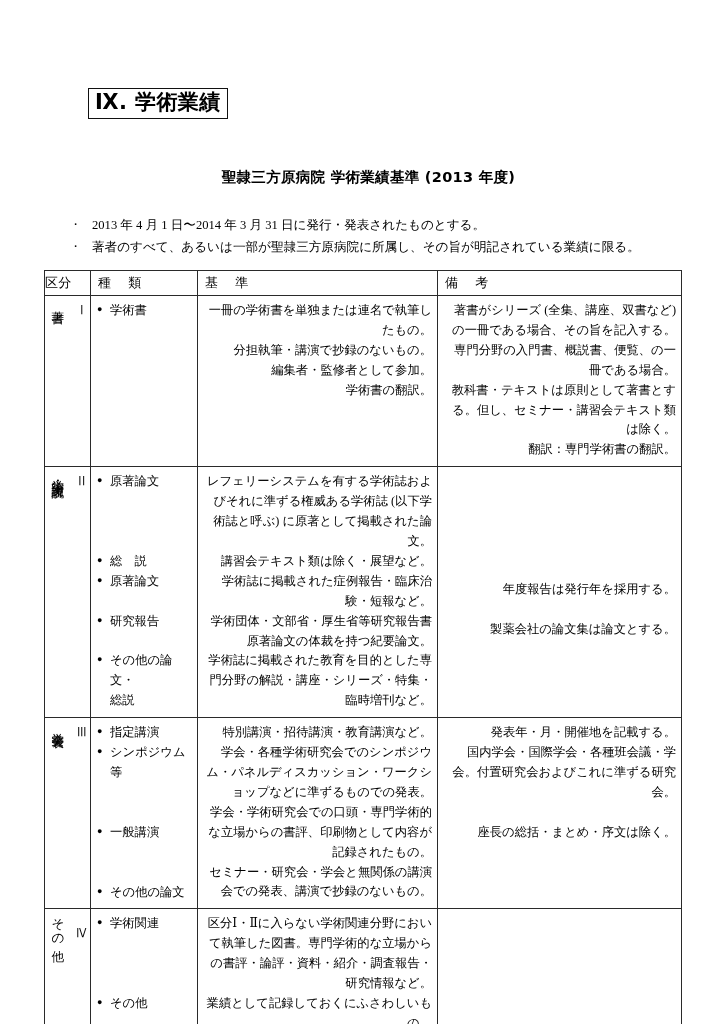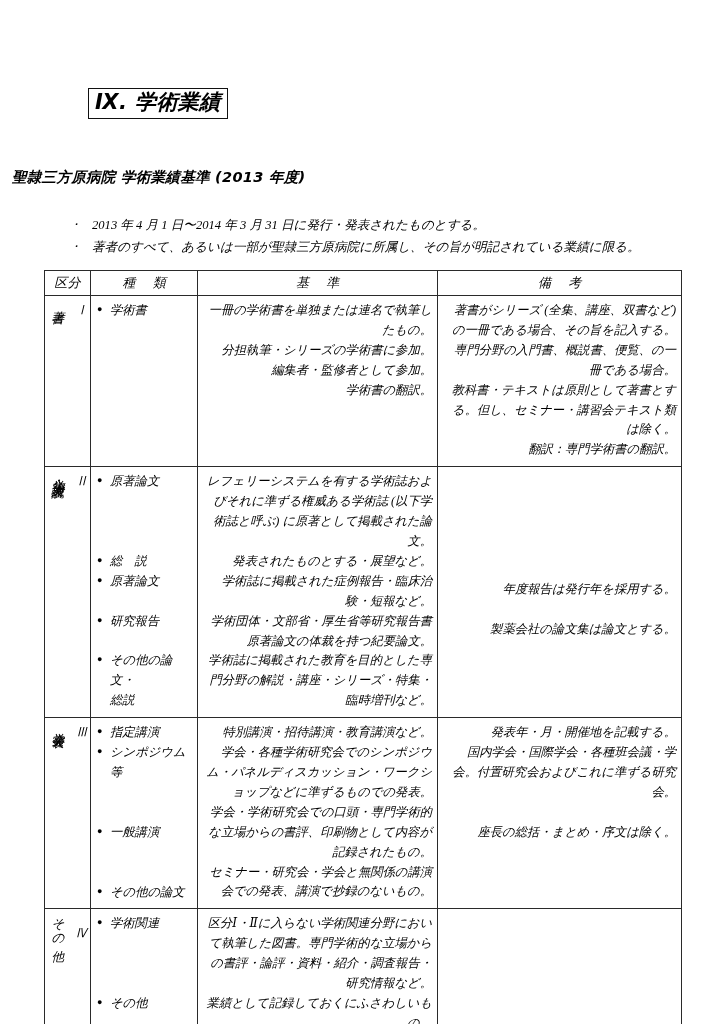--- a/index.html
+++ b/index.html
@@ -13,21 +13,20 @@
     font-family: "Liberation Serif", "DejaVu Serif", serif;
     color: #000000;
     position: relative;
     overflow: hidden;
   }
   .page {
     position: absolute;
     inset: 0;
     width: 725px;
     height: 880px;
-    font-style: italic;
   }
 
   
   .doc-title-wrap {
     position: absolute;
     left: 88px;
     top: 88px;
   }
   .doc-title {
     display: inline-block;
@@ -39,20 +38,21 @@
     line-height: 1.12;
     letter-spacing: 0.4px;
     white-space: nowrap;
   }
 
   .subtitle {
     position: absolute;
     left: 12px;
     right: 0;
     top: 168px;
+    text-align: center;
     font-family: "DejaVu Sans", "Liberation Sans", sans-serif;
     font-weight: bold;
     font-size: 14.5px;
     letter-spacing: 0.3px;
   }
 
   
   .notes {
     position: absolute;
     left: 70px;
@@ -90,21 +90,20 @@
     padding: 0;
     vertical-align: top;
     font-weight: normal;
   }
   .col-kubun  { width: 46px; }
   .col-shurui { width: 107px; }
   .col-kijun  { width: 240px; }
   .col-bikou  { width: 244px; }
 
   .hdr td {
-    text-align: center;
     height: 24px;
     vertical-align: middle;
     font-size: 13px;
     letter-spacing: 0.2px;
   }
   .hdr .sp { letter-spacing: 7px; padding-left: 7px; margin-left: 32px; }
 
   
   .kubun-cell {
     text-align: center;
@@ -203,21 +202,21 @@
           <div class="types">
             <div class="type-item">
               <span class="type-bullet">●</span>
               <span class="type-label">学術書</span>
             </div>
           </div>
         </td>
         <td>
           <div class="blk">
             <p>一冊の学術書を単独または連名で執筆したもの。</p>
-            <p>分担執筆・シリーズの学術書に参加。</p>
+            <p>分担執筆・講演で抄録のないもの。</p>
             <p>編集者・監修者として参加。</p>
             <p>学術書の翻訳。</p>
           </div>
         </td>
         <td>
           <div class="blk">
             <p>著書がシリーズ (全集、講座、双書など) の一冊である場合、その旨を記入する。</p>
             <p>専門分野の入門書、概説書、便覧、の一冊である場合。</p>
             <p>教科書・テキストは原則として著書とする。但し、セミナー・講習会テキスト類は除く。</p>
             <p>翻訳：専門学術書の翻訳。</p>
@@ -256,21 +255,21 @@
             <div class="type-item">
               <span class="type-bullet">●</span>
               <span class="type-label">その他の論文・</span>
             </div>
             <div class="type-sub">総説</div>
           </div>
         </td>
         <td>
           <div class="blk">
             <p>レフェリーシステムを有する学術誌およびそれに準ずる権威ある学術誌 (以下学術誌と呼ぶ) に原著として掲載された論文。</p>
-            <p>発表されたものとする・展望など。</p>
+            <p>講習会テキスト類は除く・展望など。</p>
             <p>学術誌に掲載された症例報告・臨床治験・短報など。</p>
             <p>学術団体・文部省・厚生省等研究報告書原著論文の体裁を持つ紀要論文。</p>
             <p>学術誌に掲載された教育を目的とした専門分野の解説・講座・シリーズ・特集・臨時増刊など。</p>
           </div>
         </td>
         <td>
           <div class="blk" style="padding-top:9.2em">
             <p>年度報告は発行年を採用する。</p>
             <p style="margin-top:1.62em">製薬会社の論文集は論文とする。</p>
           </div>

